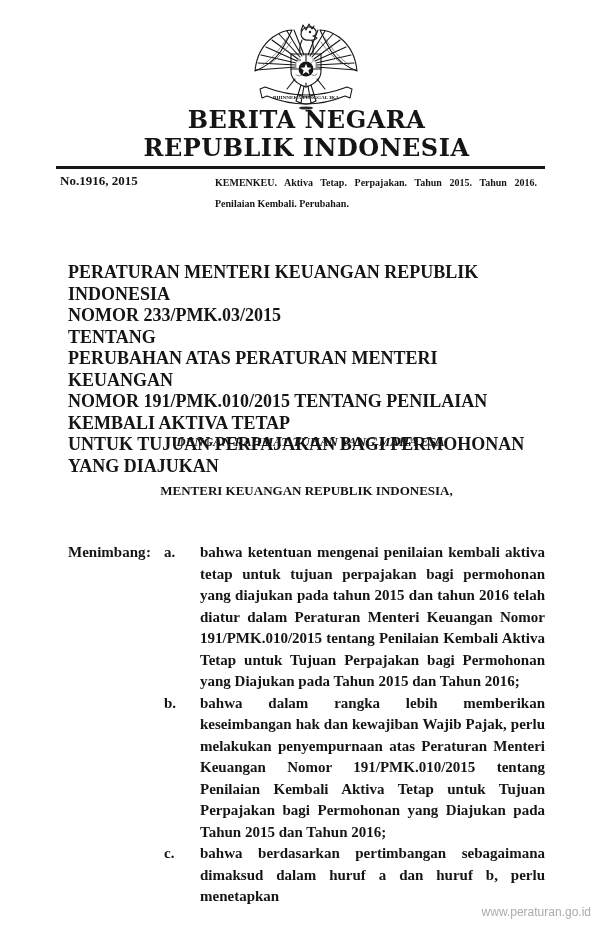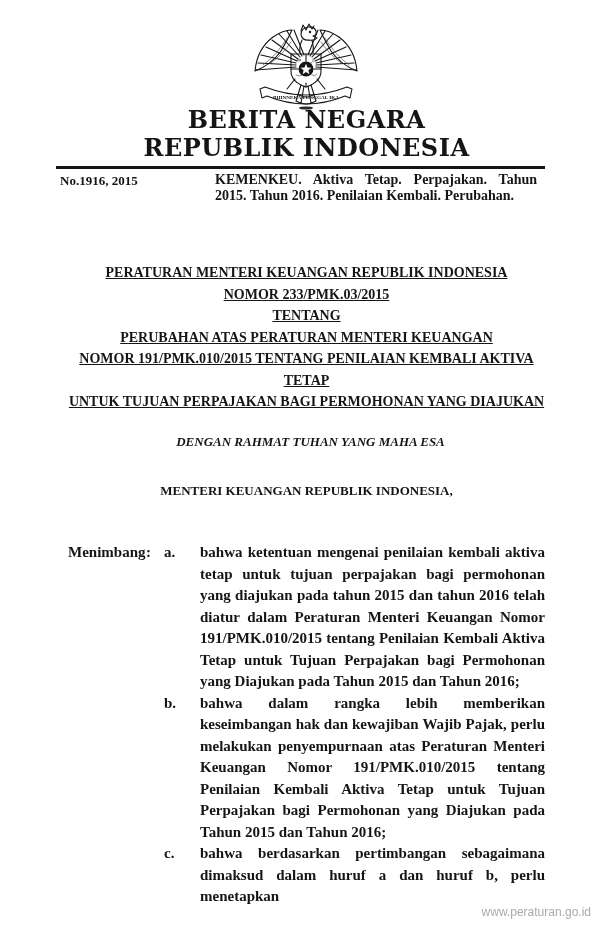--- a/index.html
+++ b/index.html
@@ -56,33 +56,32 @@
     justify-content: space-between;
     align-items: flex-start;
   }
   .issue-number {
     font-size: 13px;
     line-height: 17px;
     white-space: nowrap;
   }
   .subject-summary {
     width: 322px;
-    font-size: 14px;
-    line-height: 16px;
+    font-size: 10px;
+    line-height: 21px;
     text-align: justify;
   }
   .doc-title {
     position: absolute;
     top: 262px;
     left: 68px;
     width: 477px;
-    text-align: center;
-    font-size: 14px;
-    line-height: 21.5px;
-    text-decoration: underline;
+    text-align: left;
+    font-size: 18px;
+    line-height: 21.5px;
   }
   .invocation {
     position: absolute;
     top: 431px;
     left: 72px;
     width: 477px;
     text-align: center;
     font-size: 13px;
     line-height: 21.5px;
     font-style: italic;

